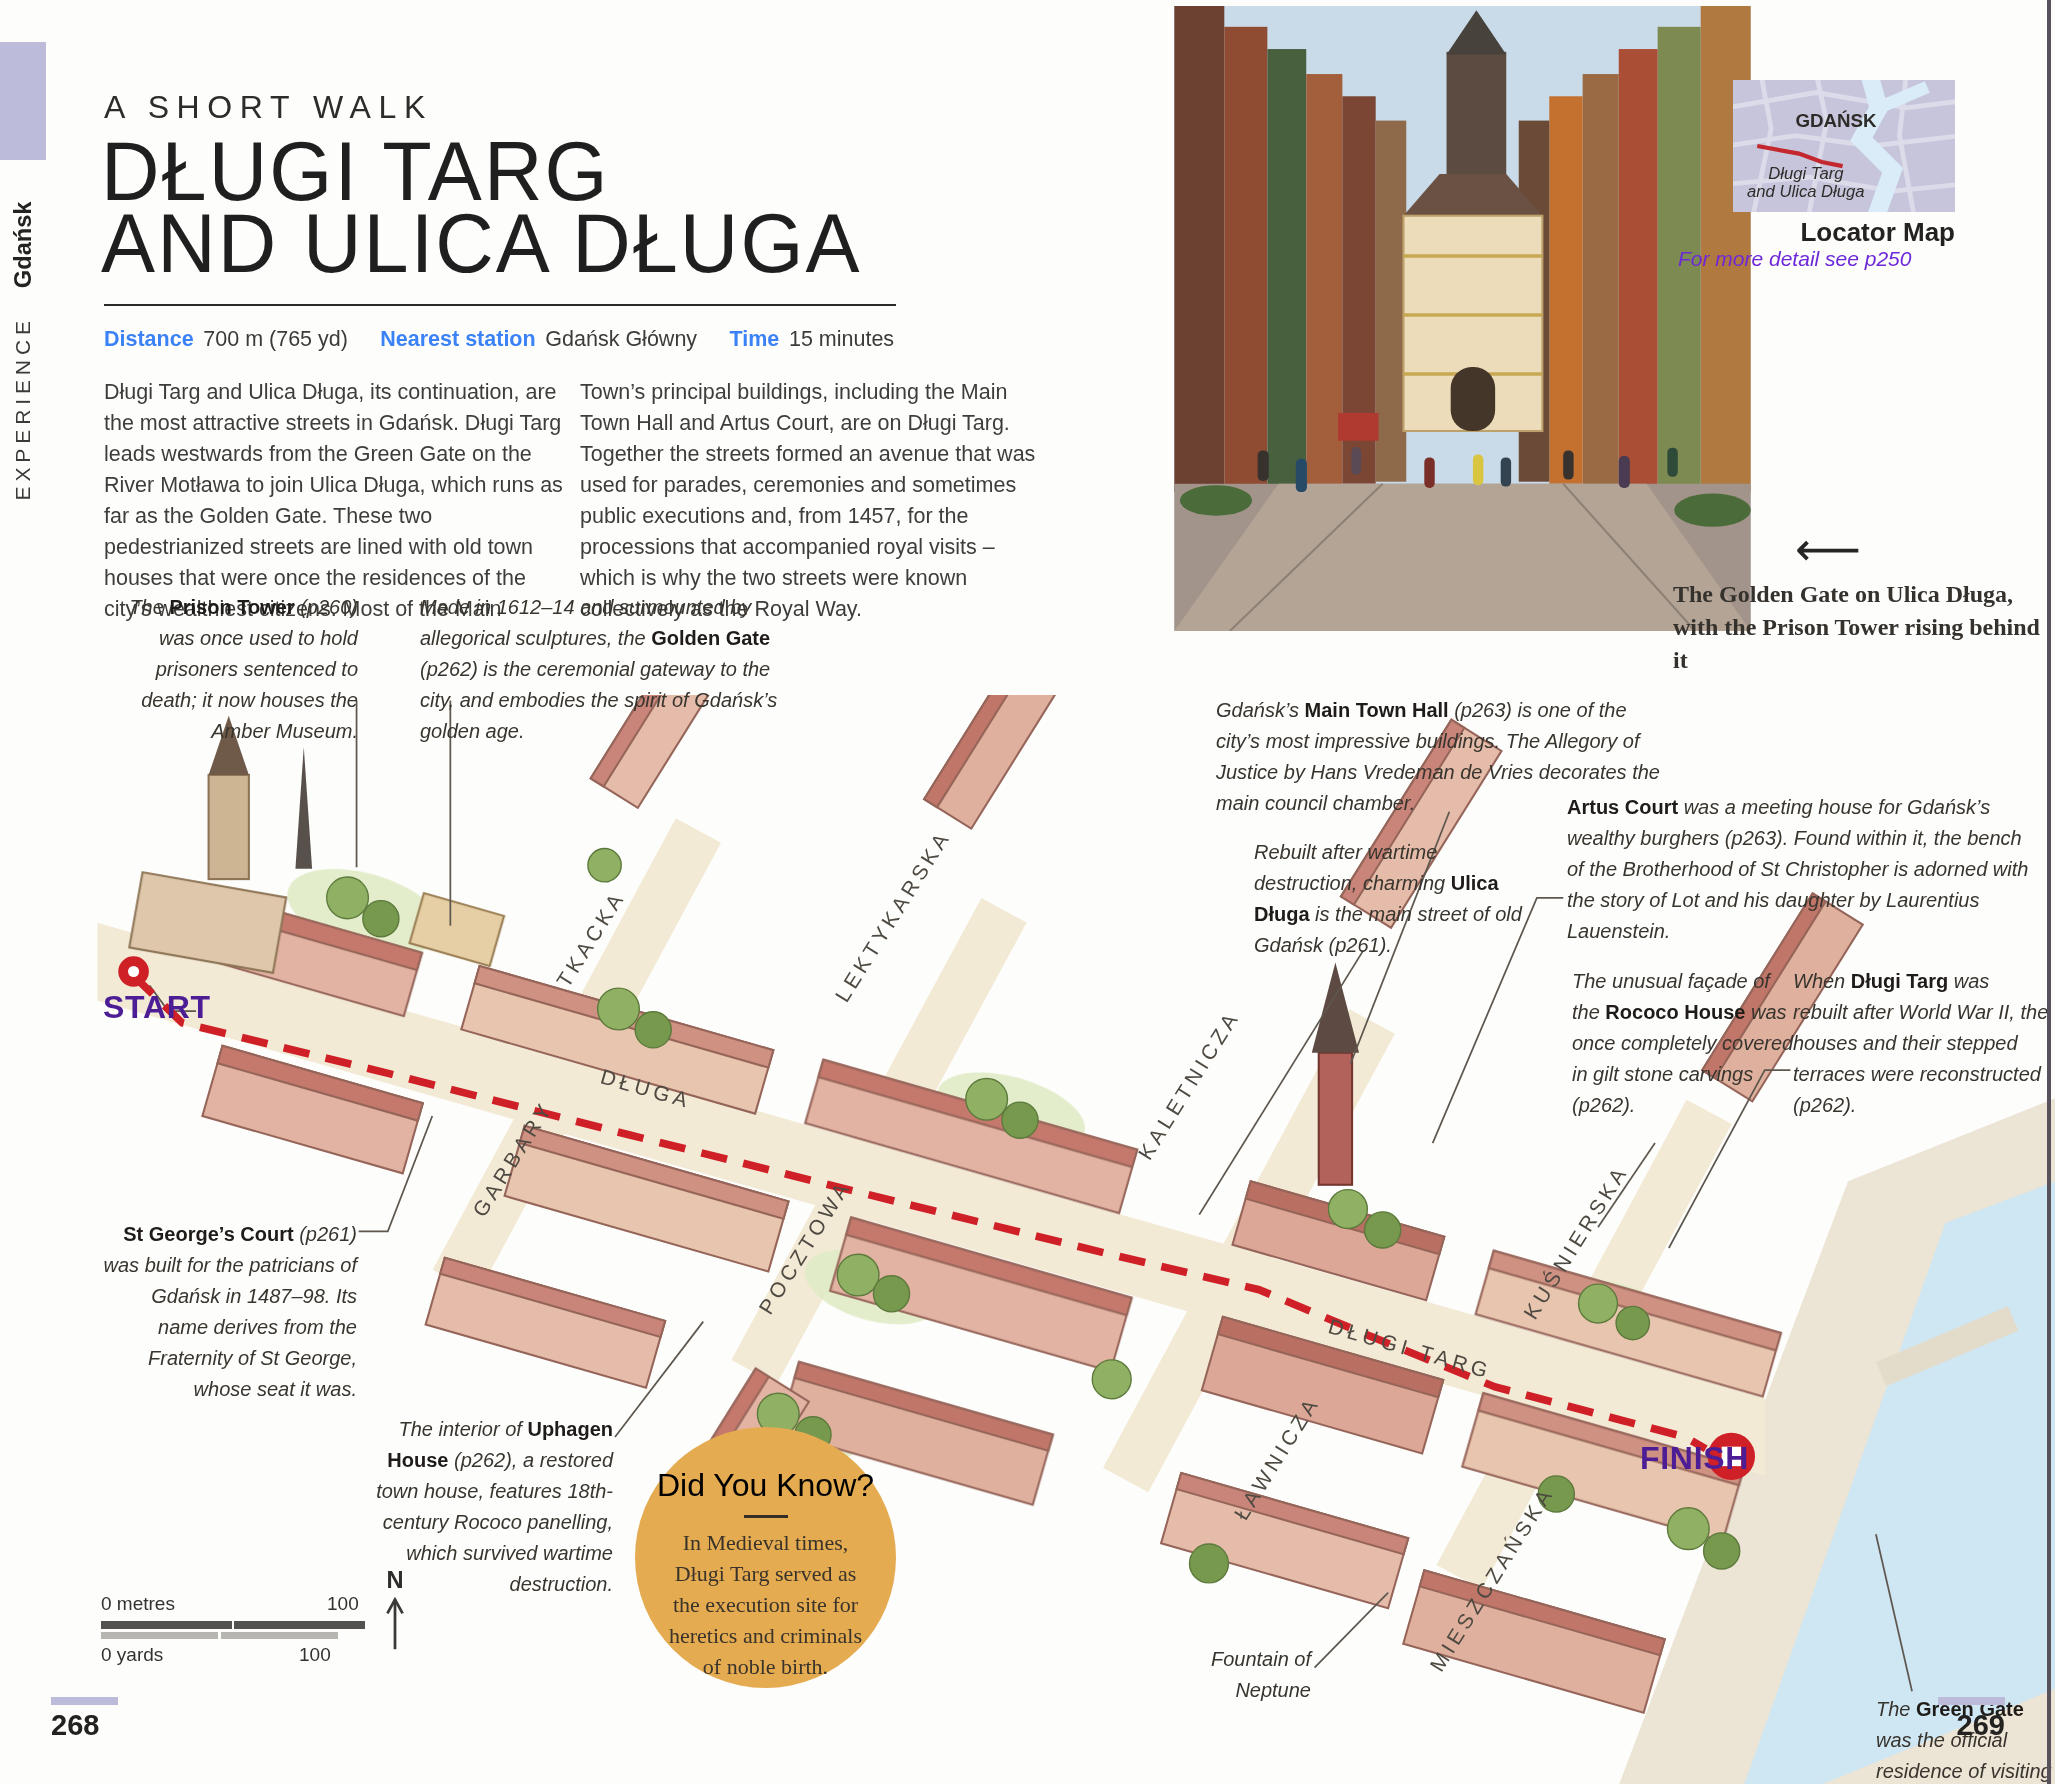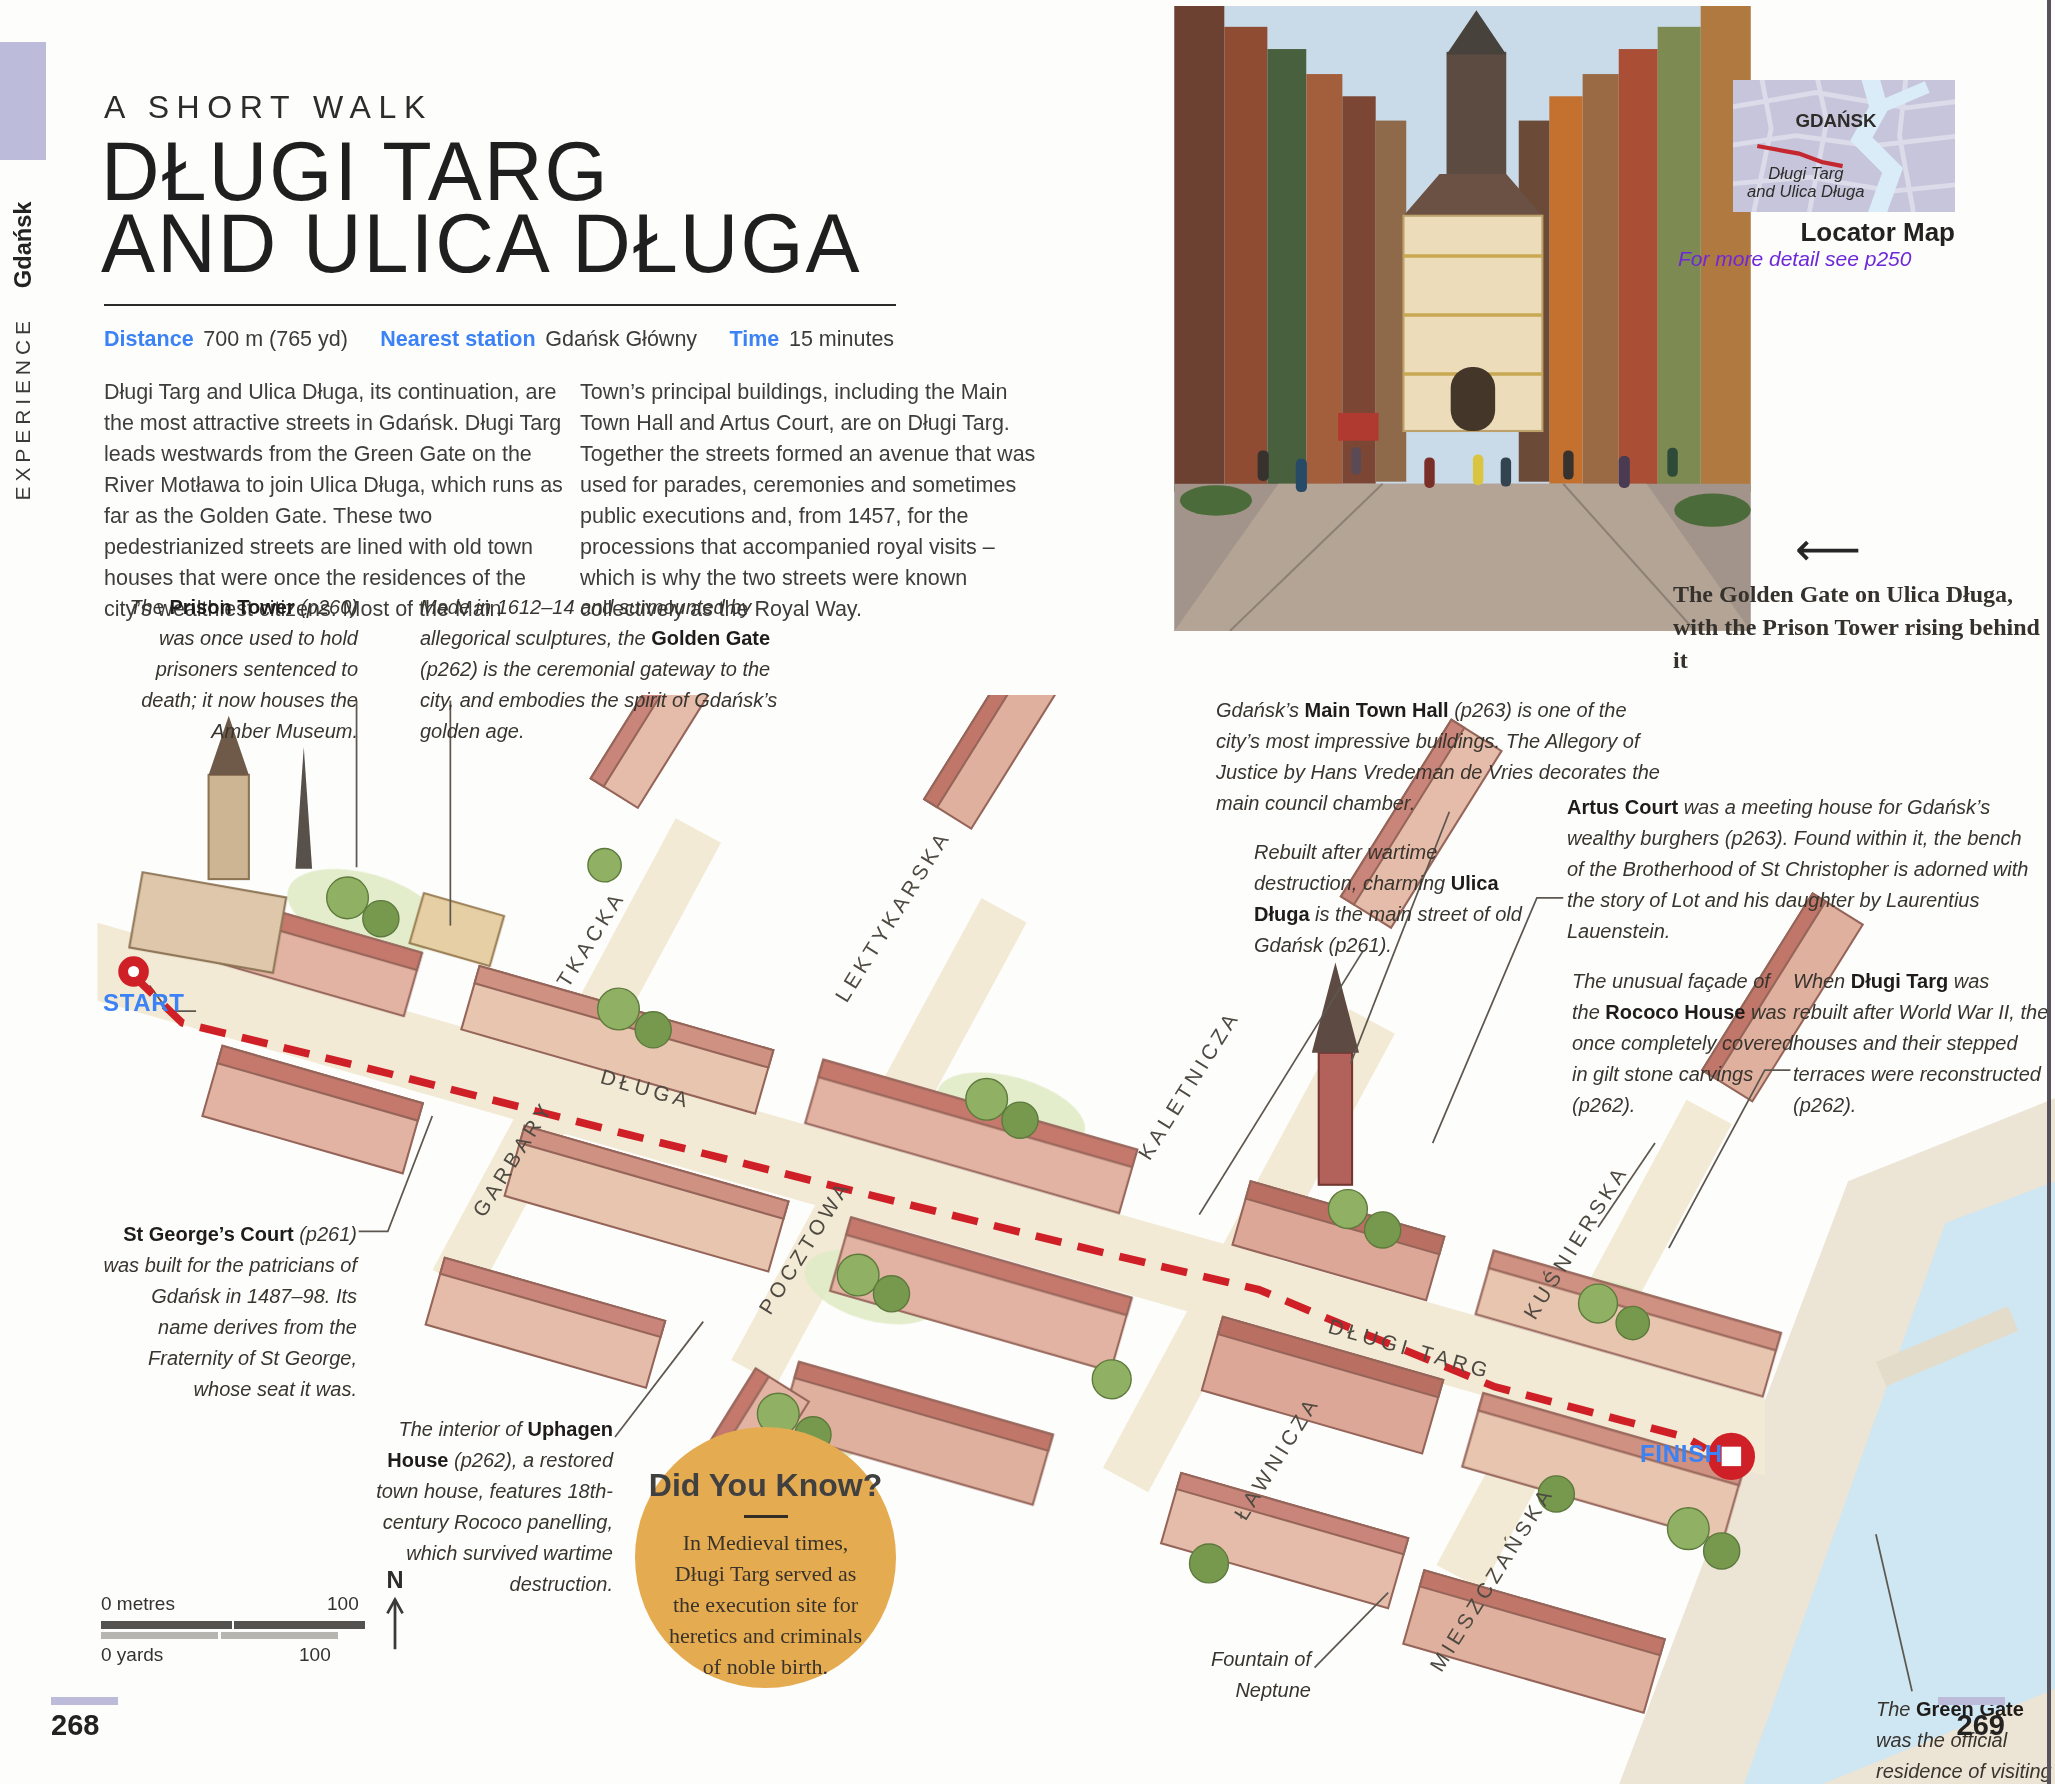--- a/index.html
+++ b/index.html
@@ -43,27 +43,27 @@
   .a-goldhouse{left:1572px;top:966px;width:231px;}
   .a-dtrebuilt{left:1793px;top:966px;width:256px;}
   .a-highland{left:198px;top:980px;width:208px;}
   .a-stgeorge{left:101px;top:1219px;width:256px;}
   .a-uphagen{left:368px;top:1414px;width:245px;}
   .a-fountain{left:1144px;top:1644px;width:167px;}
   .a-green{left:1876px;top:1694px;width:186px;}
   
   .street{position:absolute;font-size:21px;letter-spacing:4.2px;color:#4e4a42;white-space:nowrap;}
   
-  .sf{position:absolute;font-size:24px;font-weight:bold;color:#3b82f6;letter-spacing:0.7px;}
+  .sf{position:absolute;font-size:32px;font-weight:bold;color:#4c1d95;letter-spacing:0.7px;}
   .lbl-start{left:103px;top:989px;}
   .lbl-finish{left:1640px;top:1440px;}
   
   .dyk{position:absolute;left:635px;top:1427px;width:261px;height:261px;border-radius:50%;
        background:#e4ab51;text-align:center;}
-  .dyk-title{margin-top:40px;font-size:32px;font-weight:bold;color:#404040;}
+  .dyk-title{margin-top:40px;font-size:32px;font-weight:normal;color:#000000;}
   .dyk-bar{width:44px;height:2.8px;background:#332d25;margin:11px auto 9.7px auto;}
   .dyk-body{font-family:"Liberation Serif",serif;font-size:22px;line-height:31px;color:#3a332a;padding:0 23.6px;}
   
   .scale{position:absolute;left:101px;top:1569px;width:292px;height:76px;font-size:19px;color:#33322f;margin-top:24px;}
   .sc-label{position:absolute;left:0;top:0;}
   .sc-100m{position:absolute;left:226px;top:0;}
   .sc-bar1a{position:absolute;left:0;top:28px;width:131px;height:8.3px;background:#53524e;}
   .sc-bar1b{position:absolute;left:133px;top:28px;width:131px;height:8.3px;background:#53524e;}
   .sc-bar2a{position:absolute;left:0;top:39px;width:117px;height:7px;background:#b7b5b0;}
   .sc-bar2b{position:absolute;left:120px;top:39px;width:117px;height:7px;background:#b7b5b0;}

